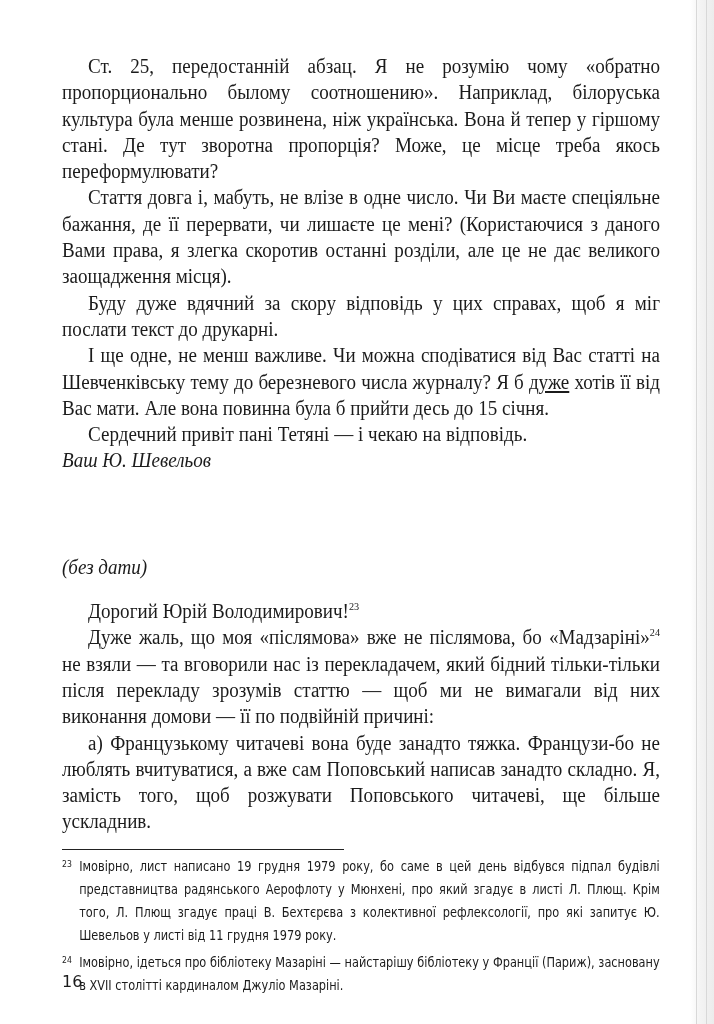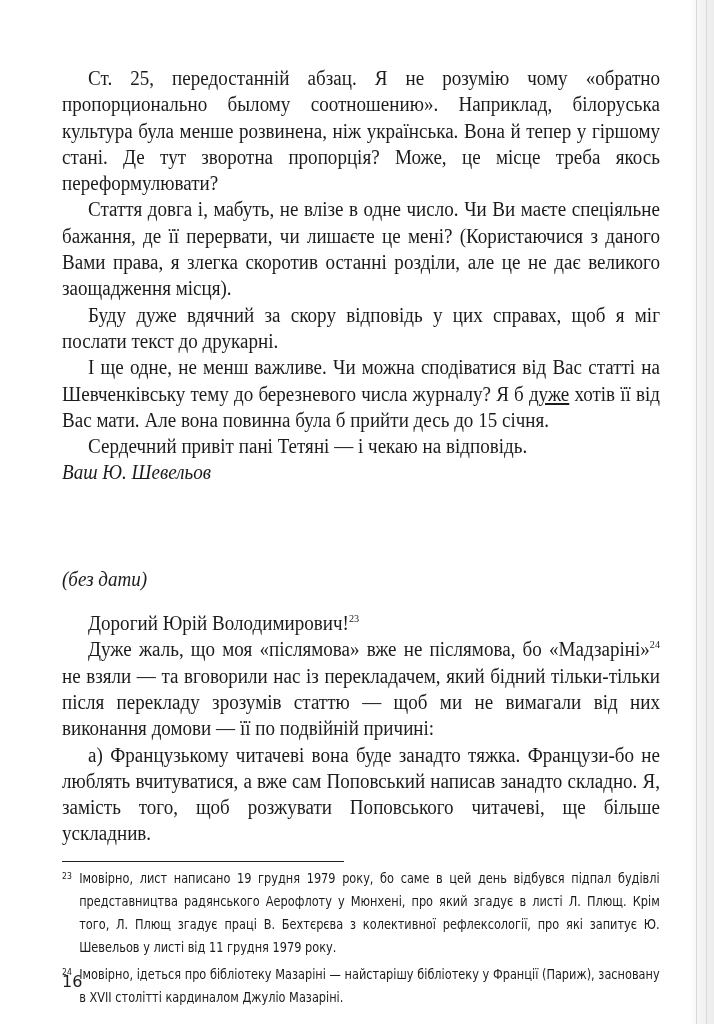--- a/index.html
+++ b/index.html
@@ -8,21 +8,21 @@
     background: #ffffff; position: relative;
     color: #1b1b1b;
   }
   .edge {
     position: absolute; top: 0; right: 0; width: 24px; height: 1024px;
     background: linear-gradient(to right, #ffffff 0%, #f4f4f4 40%, #ececec 100%);
   }
   .edge-line {
     position: absolute; top: 0; width: 1px; height: 1024px; background: #d8d8d8;
   }
-  .page { position: absolute; left: 62px; top: 65px; width: 598px; }
+  .page { position: absolute; left: 62px; top: 53px; width: 598px; }
   .serif {
     font-family: "Liberation Serif", "DejaVu Serif", serif;
     font-size: 20.5px; line-height: 26.3px;
     transform: scaleX(0.93); transform-origin: left top; width: 643px;
   }
   .serif p { margin: 0; text-indent: 28px; text-align: justify; text-align-last: left; }
   .sig { text-align: right !important; font-style: italic; text-indent: 0 !important; }
   .date { text-align: right !important; font-style: italic; text-indent: 0 !important; }
   .u { text-decoration: underline; }
   sup { font-size: 11px; line-height: 0; vertical-align: super; }

